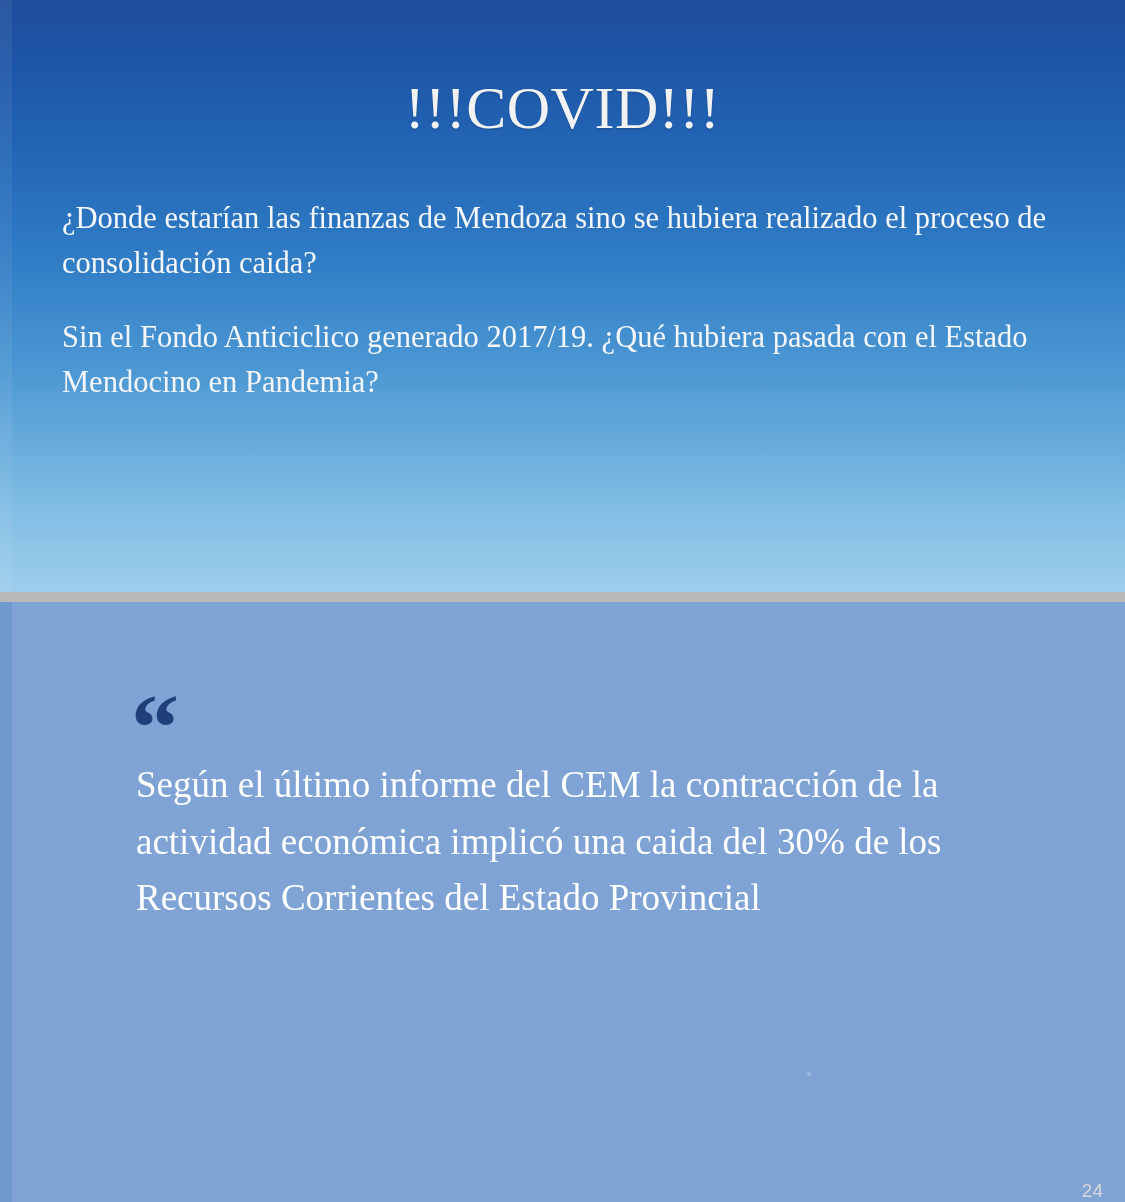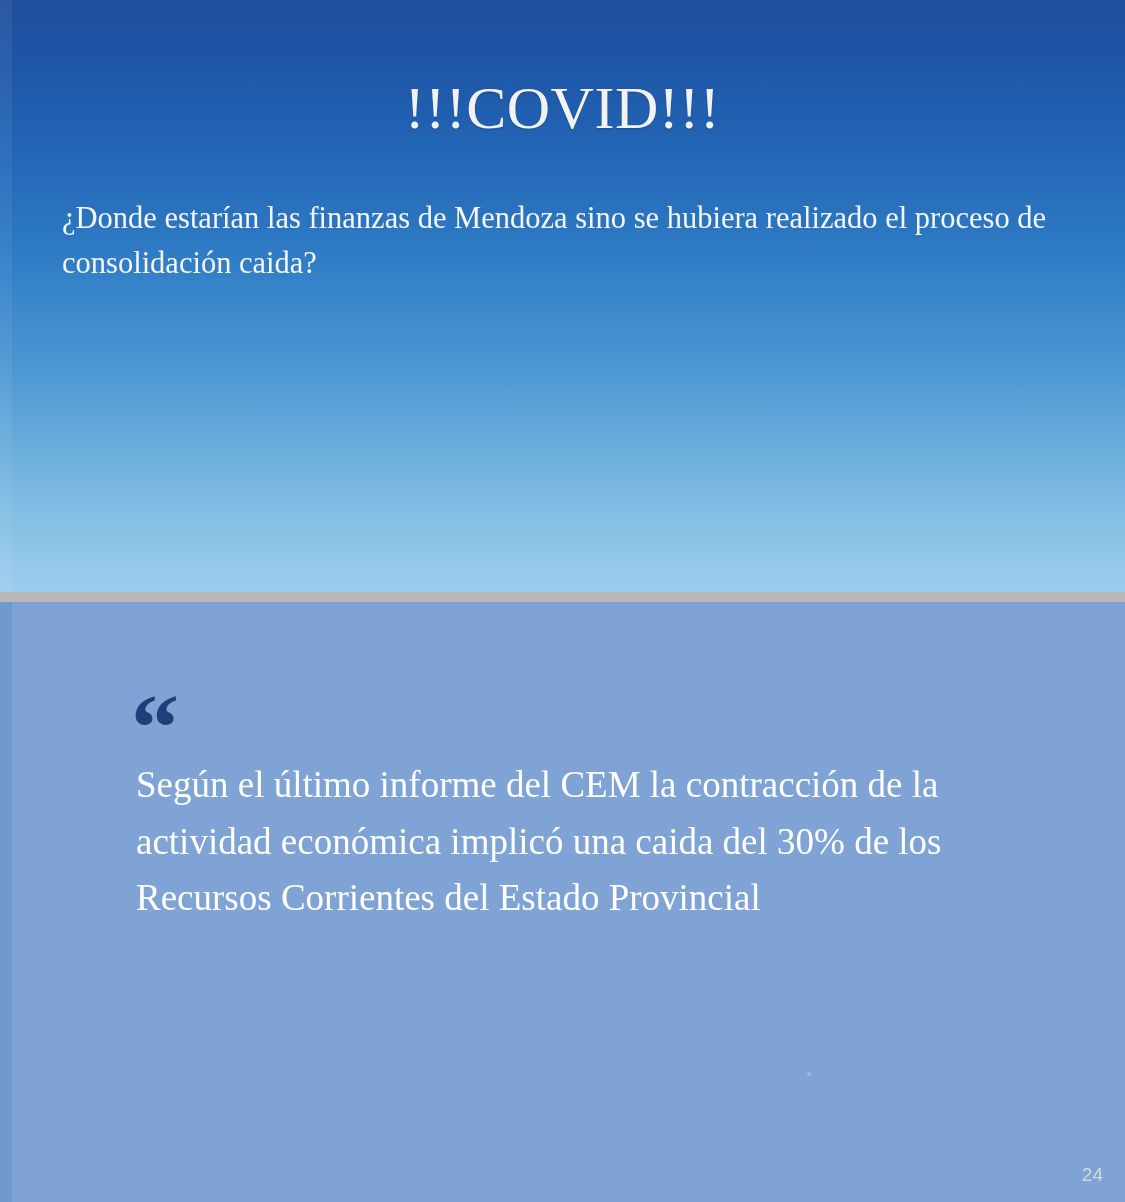--- a/index.html
+++ b/index.html
@@ -135,38 +135,39 @@
     top: 470px;
     width: 4px;
     height: 4px;
     background: #9fbbdf;
     border-radius: 50%;
   }
 
   .page-number {
     position: absolute;
     right: 22px;
-    bottom: 16px;
+    bottom: 0;
     color: #d8d8d8;
     font-size: 19px;
     font-family: "Liberation Sans", sans-serif;
   }
 </style>
 </head>
 <body>
 
 <div class="slide">
 
   <div class="top-panel">
   </div>
 
   <div class="slide-title">!!!COVID!!!</div>
 
   <div class="top-body">
     <p>¿Donde estarían las finanzas de Mendoza sino se hubiera realizado el proceso de consolidación caida?</p>
+    <p>Sin el Fondo Anticiclico generado 2017/19. ¿Qué hubiera pasada con el Estado Mendocino en Pandemia?</p>
   </div>
 
   <div class="divider"></div>
 
   <div class="bottom-panel">
     <div class="bottom-panel-edge"></div>
     <div class="quote-mark">“</div>
     <div class="quote-text">Según el último informe del CEM la contracción de la actividad económica implicó una caida del 30% de los Recursos Corrientes del Estado Provincial</div>
     <div class="quote-dot"></div>
   </div>

